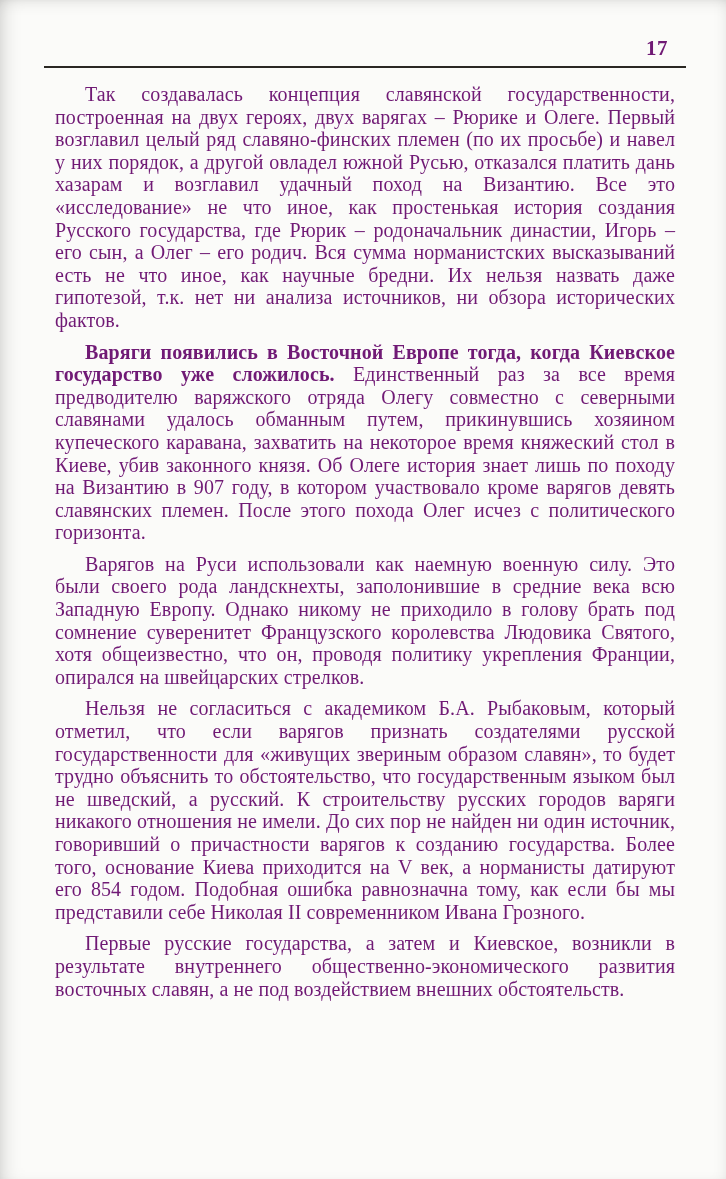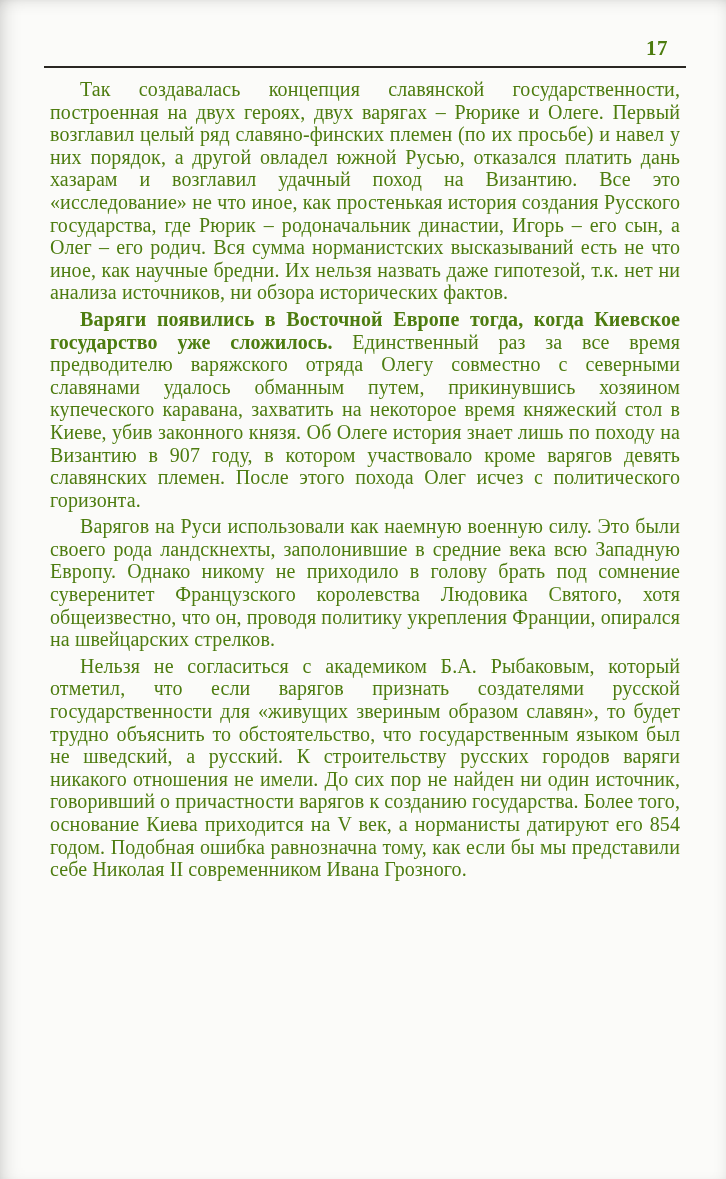--- a/index.html
+++ b/index.html
@@ -10,21 +10,21 @@
   .scan-page {
     position: relative;
     width: 726px;
     height: 1179px;
     margin: 0 auto;
     background: #fbfbf9;
     box-shadow: inset 14px 0 22px -16px rgba(0,0,0,0.25),
                 inset -10px 0 18px -14px rgba(0,0,0,0.12),
                 inset 0 12px 20px -16px rgba(0,0,0,0.18);
     font-family: "Liberation Serif", "DejaVu Serif", serif;
-    color: #4d7c0f;
+    color: #701a75;
     overflow: hidden;
   }
   .page-number {
     position: absolute;
     top: 36px;
     right: 58px;
     font-size: 21px;
     font-weight: bold;
     letter-spacing: 0.5px;
   }
@@ -40,21 +40,21 @@
     position: absolute;
     top: 74px;
     left: 46px;
     right: 42px;
     text-align: justify;
     font-size: 20px;
     line-height: 22.6px;
     letter-spacing: 0.1px;
   }
   .page-content p {
-    margin: 4px;
+    margin: 9px;
     padding: 0;
     text-indent: 30px;
   }
   .lead {
     font-weight: bold;
   }
 </style>
 </head>
 <body>
 
@@ -67,16 +67,17 @@
   <div class="page-content">
 
     <p>Так создавалась концепция славянской государственности, построенная на двух героях, двух варягах – Рюрике и Олеге. Первый возглавил целый ряд славяно-финских племен (по их просьбе) и навел у них порядок, а другой овладел южной Русью, отказался платить дань хазарам и возглавил удачный поход на Византию. Все это «исследование» не что иное, как простенькая история создания Русского государства, где Рюрик – родоначальник династии, Игорь – его сын, а Олег – его родич. Вся сумма норманистских высказываний есть не что иное, как научные бредни. Их нельзя назвать даже гипотезой, т.к. нет ни анализа источников, ни обзора исторических фактов.</p>
 
     <p><span class="lead">Варяги появились в Восточной Европе тогда, когда Киевское государство уже сложилось.</span> <span>Единственный раз за все время предводителю варяжского отряда Олегу совместно с северными славянами удалось обманным путем, прикинувшись хозяином купеческого каравана, захватить на некоторое время княжеский стол в Киеве, убив законного князя. Об Олеге история знает лишь по походу на Византию в 907 году, в котором участвовало кроме варягов девять славянских племен. После этого похода Олег исчез с политического горизонта.</span></p>
 
     <p>Варягов на Руси использовали как наемную военную силу. Это были своего рода ландскнехты, заполонившие в средние века всю Западную Европу. Однако никому не приходило в голову брать под сомнение суверенитет Французского королевства Людовика Святого, хотя общеизвестно, что он, проводя политику укрепления Франции, опирался на швейцарских стрелков.</p>
 
     <p>Нельзя не согласиться с академиком Б.А. Рыбаковым, который отметил, что если варягов признать создателями русской государственности для «живущих звериным образом славян», то будет трудно объяснить то обстоятельство, что государственным языком был не шведский, а русский. К строительству русских городов варяги никакого отношения не имели. До сих пор не найден ни один источник, говоривший о причастности варягов к созданию государства. Более того, основание Киева приходится на V век, а норманисты датируют его 854 годом. Подобная ошибка равнозначна тому, как если бы мы представили себе Николая II современником Ивана Грозного.</p>
 
+    <p>Первые русские государства, а затем и Киевское, возникли в результате внутреннего общественно-экономического развития восточных славян, а не под воздействием внешних обстоятельств.</p>
 
   </div>
 
 </div>
 
 </body></html>

